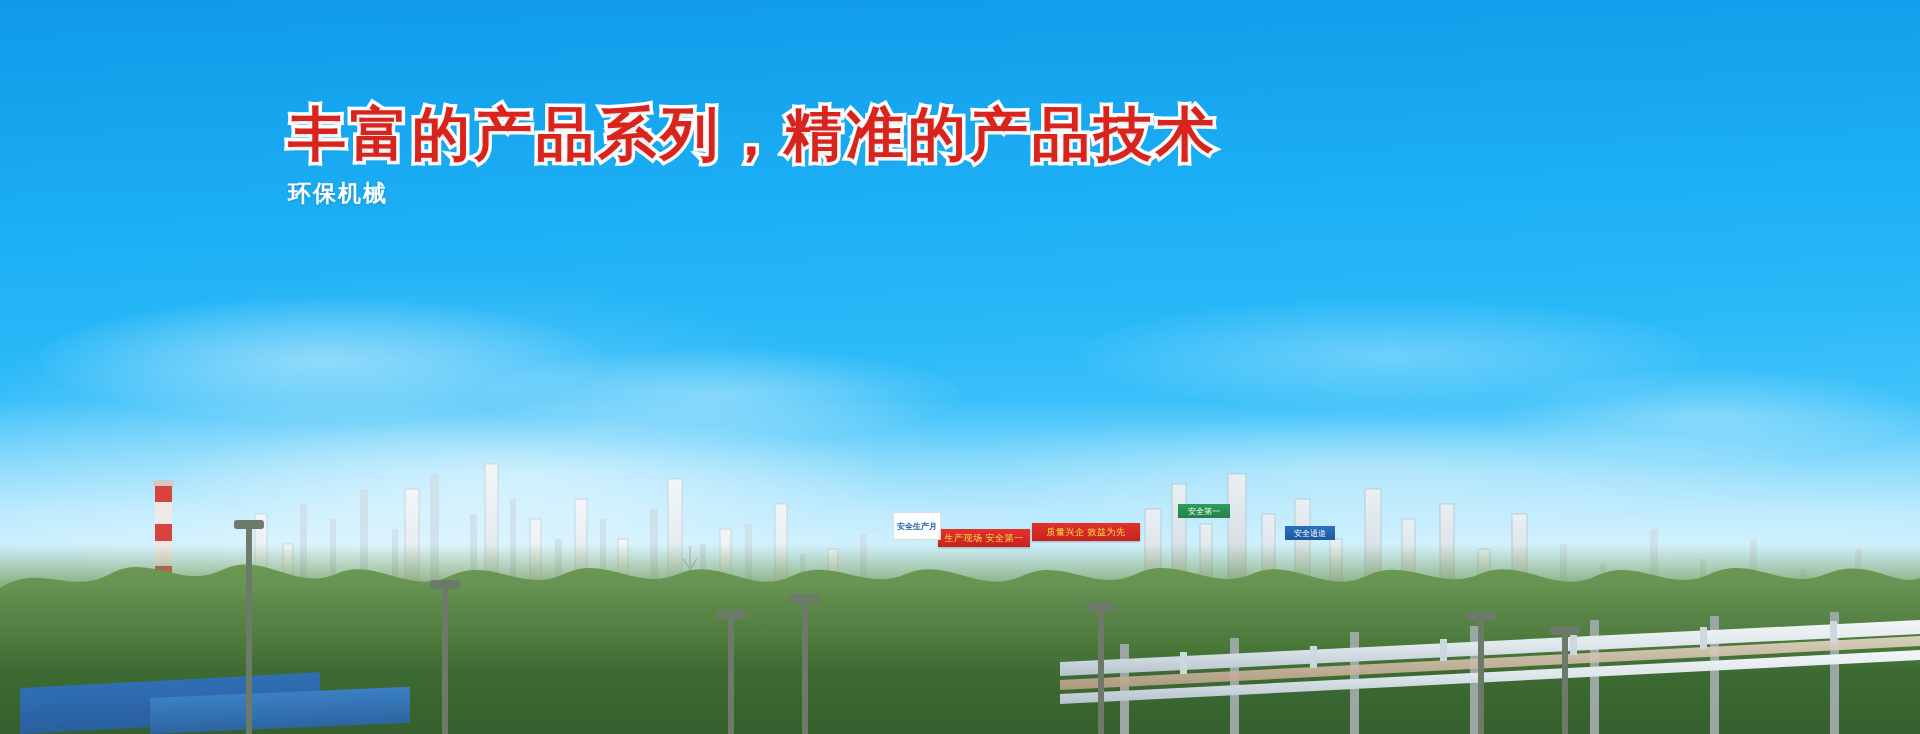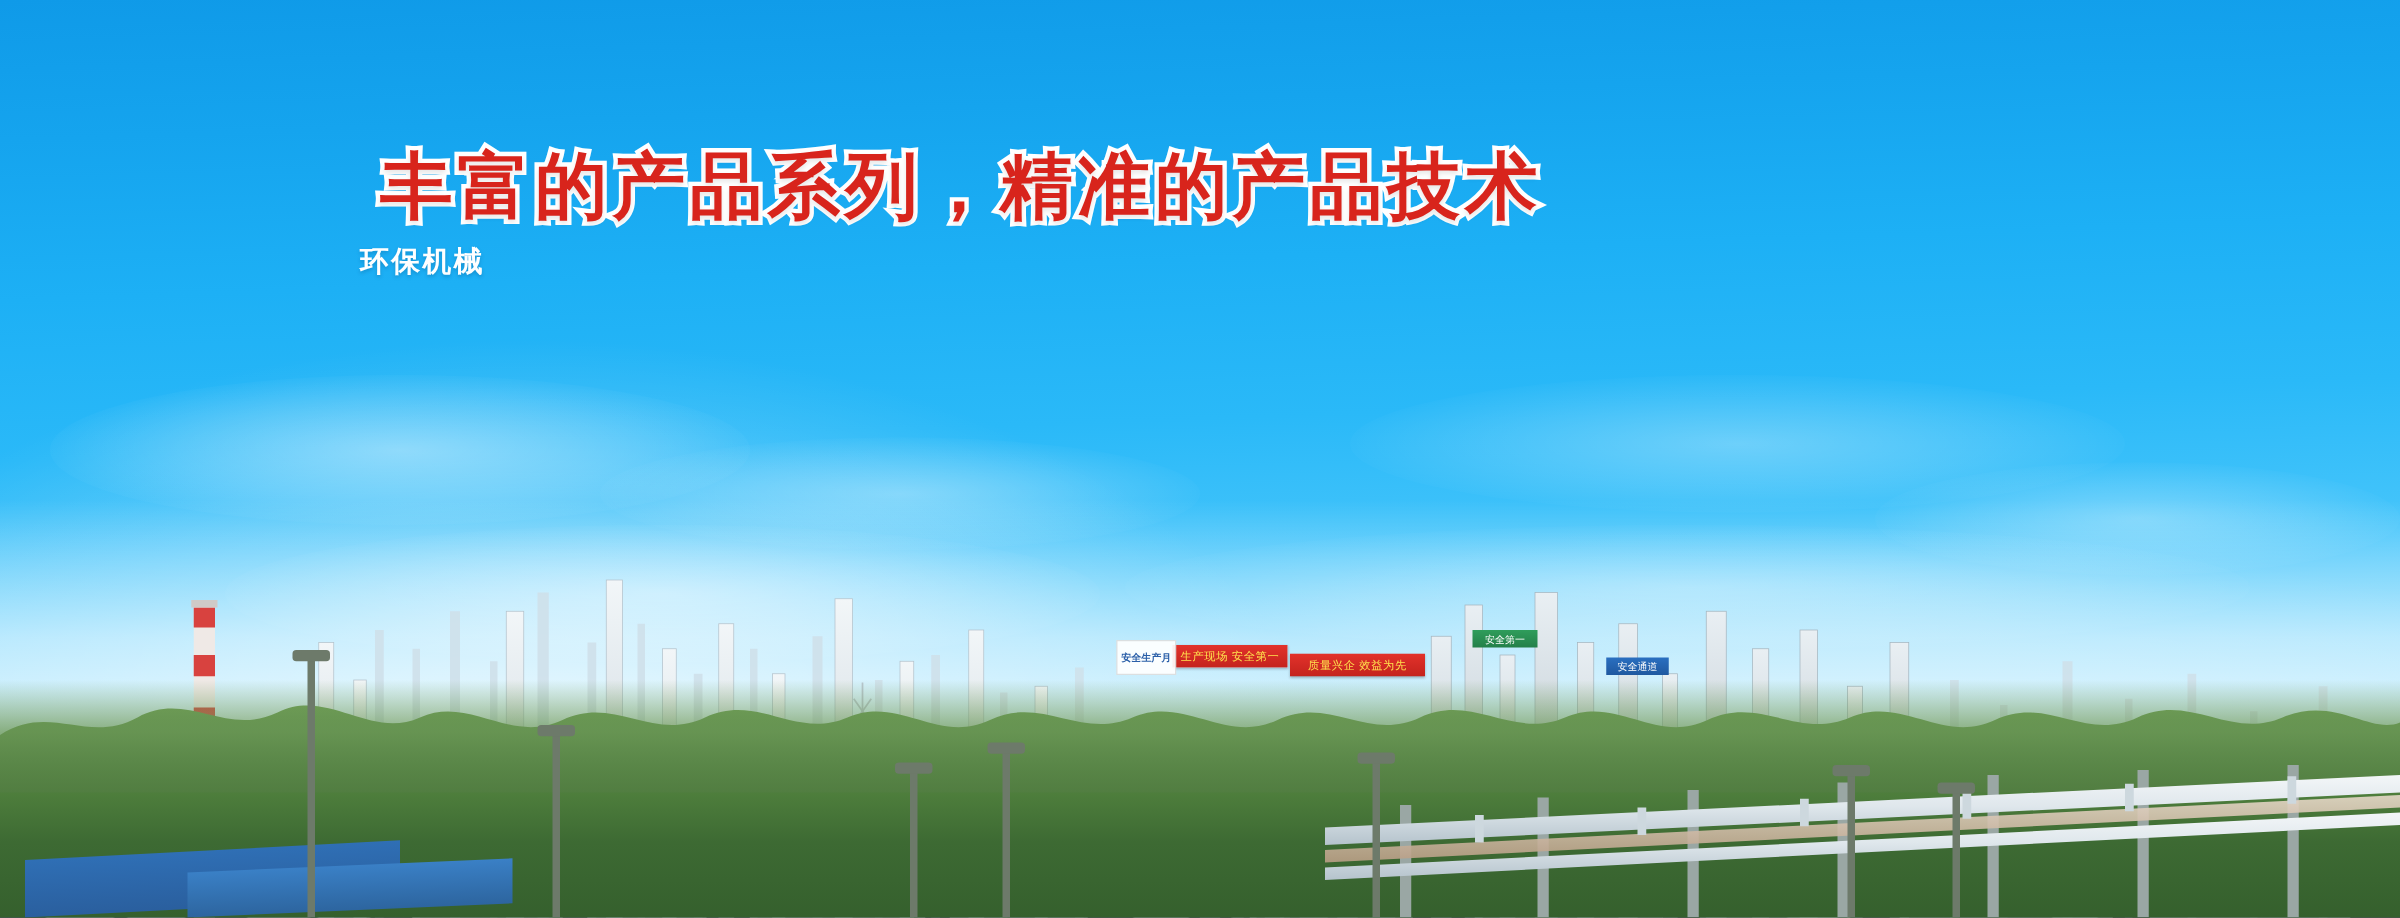--- a/index.html
+++ b/index.html
@@ -166,21 +166,21 @@
     left: 288px;
     top: 104px;
     width: 1000px;
   }
   .headline {
     font-size: 58px;
     font-weight: 700;
     color: #d8241c;
     letter-spacing: 4px;
     line-height: 1.05;
-    margin: 16px;
+    margin: 0;
     white-space: nowrap;
     -webkit-text-stroke: 7px #ffffff;
     paint-order: stroke fill;
     text-shadow: 0 2px 4px rgba(0,0,0,0.10);
   }
   .subtitle {
     margin: 16px 0 0 0;
     font-size: 23px;
     font-weight: 700;
     color: #ffffff;
@@ -428,21 +428,21 @@
   </div>
 
   <div class="lamp" style="left:246px; height:210px;"></div>
   <div class="lamp" style="left:442px; height:150px;"></div>
   <div class="lamp" style="left:728px; height:120px;"></div>
   <div class="lamp" style="left:802px; height:136px;"></div>
   <div class="lamp" style="left:1098px; height:128px;"></div>
   <div class="lamp" style="left:1478px; height:118px;"></div>
   <div class="lamp" style="left:1562px; height:104px;"></div>
 
-  <div class="sign" style="left:938px; top:516px; width:92px; height:18px;">生产现场 安全第一</div>
+  <div class="sign" style="left:938px; top:529px; width:92px; height:18px;">生产现场 安全第一</div>
   <div class="sign" style="left:1032px; top:523px; width:108px; height:18px;">质量兴企 效益为先</div>
   <div class="sign-white" style="left:893px; top:512px; width:46px; height:26px;">安全生产月</div>
   <div class="sign-green" style="left:1178px; top:504px; width:52px; height:14px;">安全第一</div>
   <div class="sign-blue" style="left:1285px; top:526px; width:50px; height:14px;">安全通道</div>
 
   <div class="text-block">
     <h1 class="headline">丰富的产品系列，精准的产品技术</h1>
     <h2 class="subtitle">环保机械</h2>
   </div>
 

